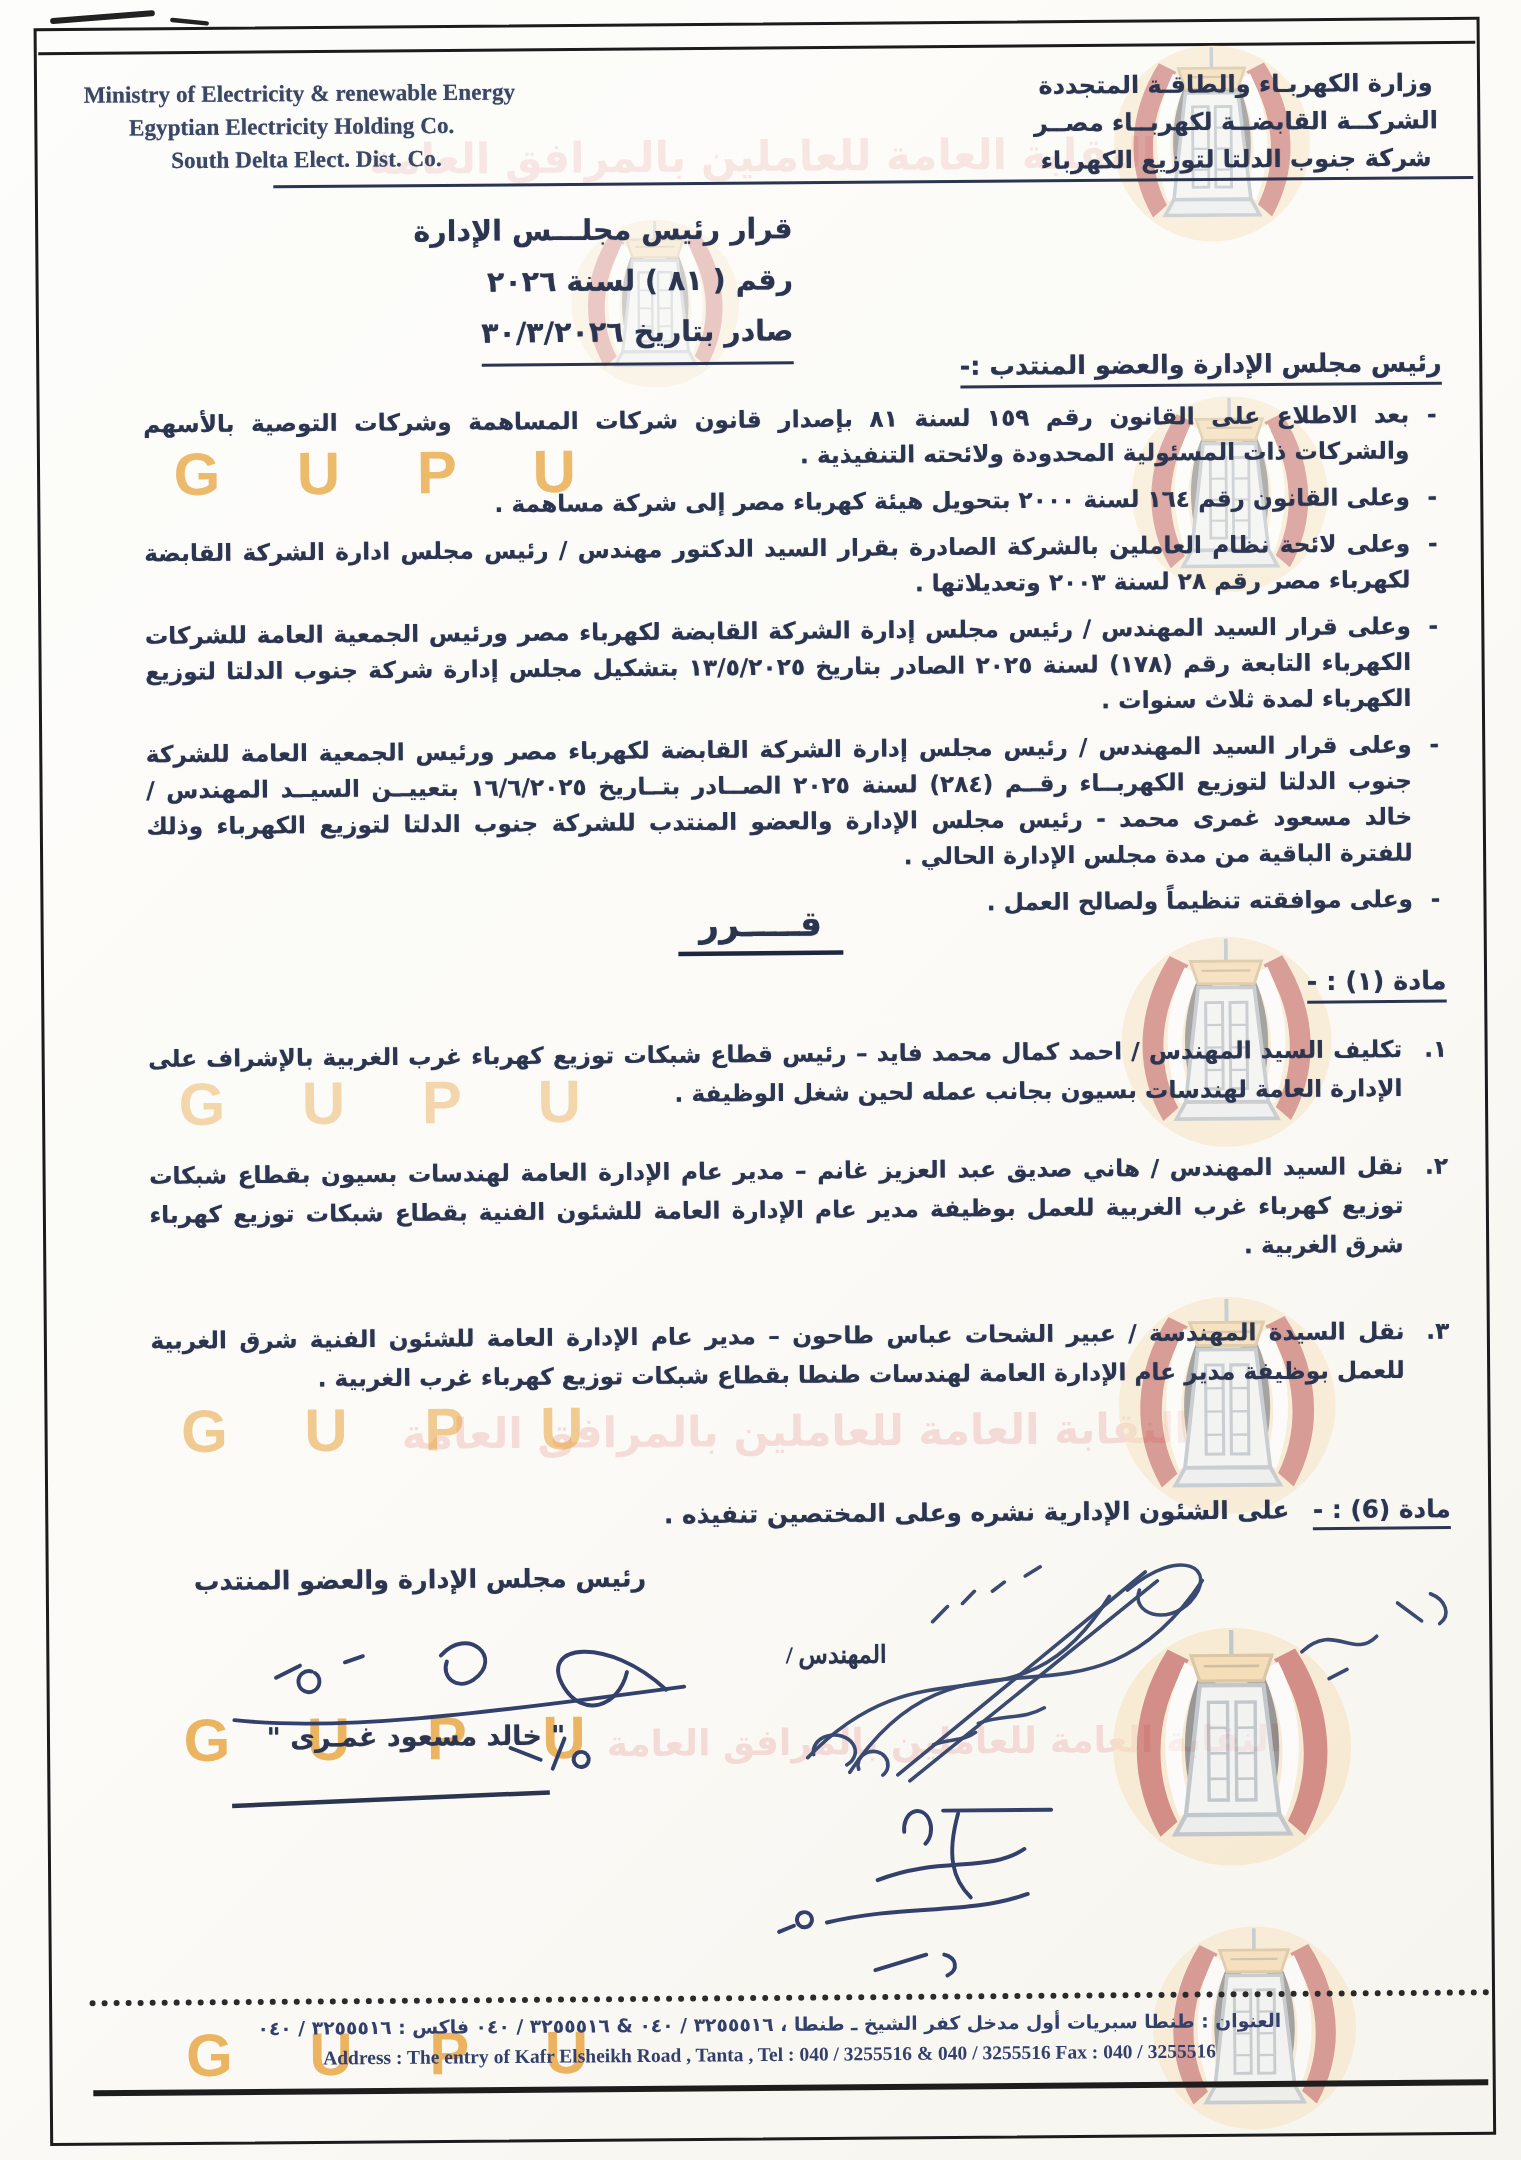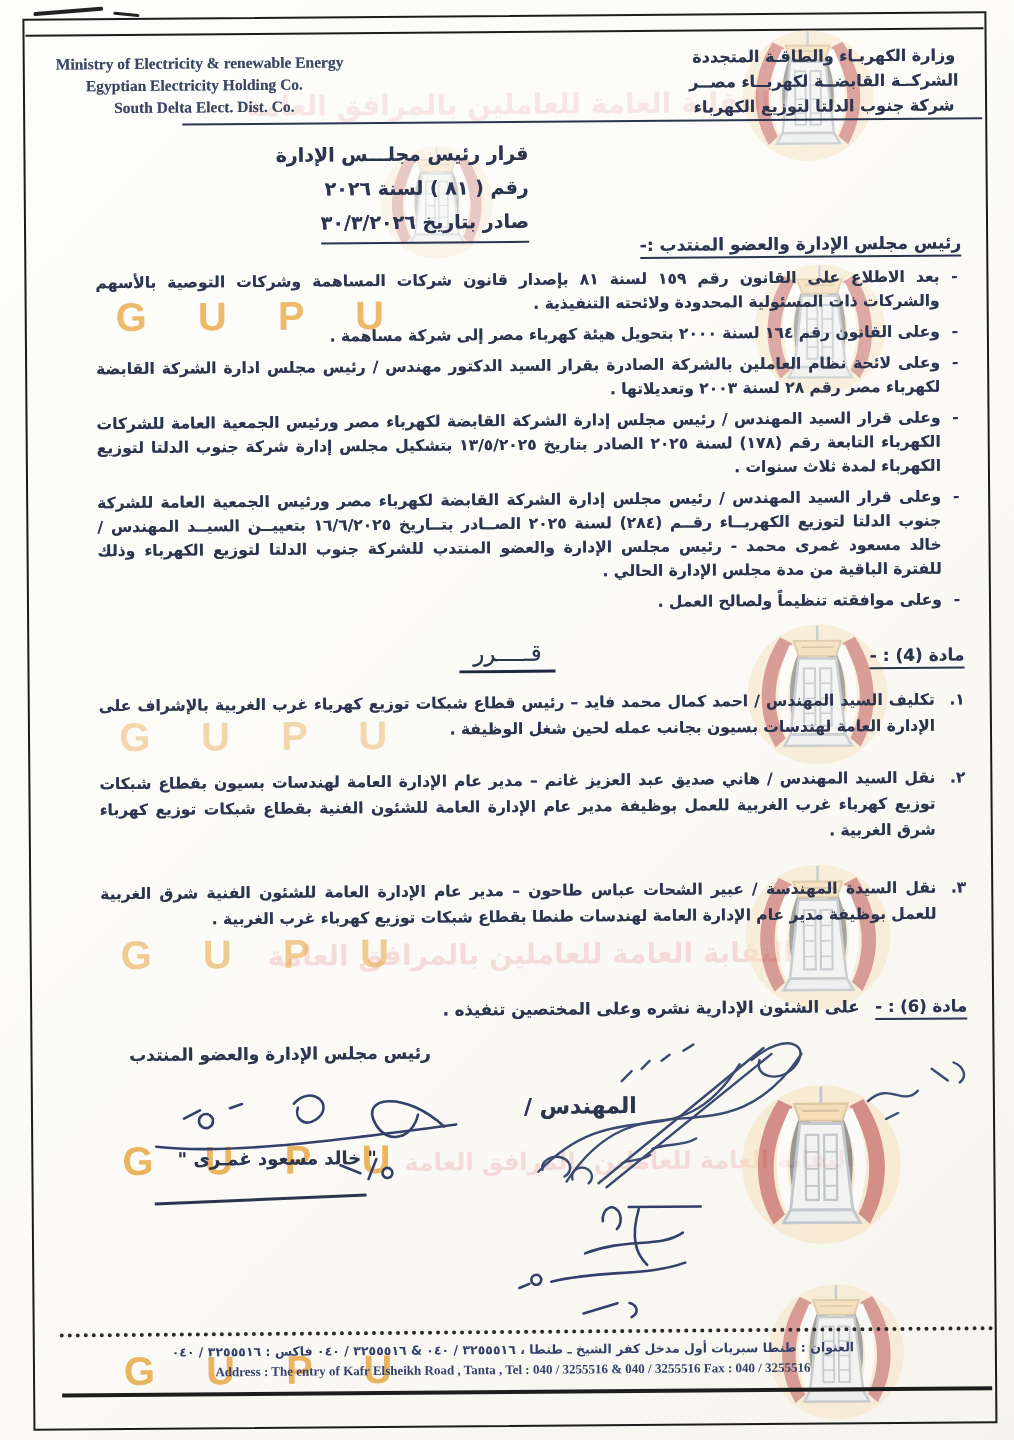--- a/index.html
+++ b/index.html
@@ -63,22 +63,22 @@
     position:absolute;top:268px;right:50px;left:98px;direction:rtl;
     font-size:15.5px;line-height:24px;font-weight:600;
   }
   .p-bullet{display:flex;gap:8px;margin-bottom:7px;text-align:justify;}
   .p-bullet .marker{flex:none;width:14px;text-align:center;font-weight:bold;}
 
   .decree-word{
     position:absolute;left:0;right:0;top:604px;text-align:center;
   }
   .decree-word span{
-    display:inline-block;font-size:23px;font-weight:normal;letter-spacing:2px;
-    border-bottom:3.5px solid #1f2740;padding:0 14px 4px 14px;margin-top:36px;
+    display:inline-block;font-size:23px;font-weight:bold;letter-spacing:2px;
+    border-bottom:3.5px solid #1f2740;padding:0 14px 4px 14px;
   }
   .art-heading{
     position:absolute;right:50px;direction:rtl;font-size:17px;font-weight:bold;
   }
   .art-heading u, .u-line{text-decoration:none;border-bottom:2.5px solid #2c3550;padding-bottom:2px;}
   .a1{top:648px;}
   .num-item{
     position:absolute;right:50px;left:98px;direction:rtl;display:flex;gap:8px;
     font-size:15.5px;line-height:26px;font-weight:600;text-align:justify;
   }
@@ -95,21 +95,21 @@
   .sig-left-title{
     position:absolute;left:104px;top:1042px;width:345px;text-align:center;direction:rtl;
     font-size:17px;font-weight:bold;
   }
   .sig-name{
     position:absolute;left:118px;top:1146px;width:310px;text-align:center;direction:rtl;
     font-size:18px;font-weight:bold;
   }
   .sig-name-rule{position:absolute;left:150px;top:1196px;width:212px;height:2.5px;background:#2b3550;transform:rotate(-2deg);}
   .engineer-label{
-    position:absolute;left:520px;top:1094px;direction:rtl;font-size:22px;font-weight:bold;
+    position:absolute;left:520px;top:1094px;direction:rtl;font-size:16px;font-weight:bold;font-family:Liberation Serif, serif;
   }
   .sig-svg{position:absolute;pointer-events:none;}
 
   .footer-dotted{position:absolute;left:54px;right:26px;top:1330px;border-top:4px dotted #2a2a2a;}
   .footer-ar{
     position:absolute;left:120px;right:120px;top:1342px;text-align:center;direction:rtl;
     font-size:12.5px;color:#33406b;font-weight:600;
   }
   .footer-en{
     position:absolute;left:120px;right:120px;top:1362px;text-align:center;
@@ -232,21 +232,21 @@
       <span class="marker">-</span>
       <span>وعلى موافقته تنظيماً ولصالح العمل .</span>
     </div>
   </div>
 
   <div class="decree-word ink">
     <span>قـــــرر</span>
   </div>
 
   <div class="art-heading a1 ink">
-    <span class="u-line">مادة (4) : -</span>
+    <span class="u-line">مادة (١) : -</span>
   </div>
   <div class="num-item i1 ink">
     <span class="num">١.</span>
     <span>تكليف السيد المهندس / احمد كمال محمد فايد – رئيس قطاع شبكات توزيع كهرباء غرب الغربية بالإشراف على الإدارة العامة لهندسات بسيون بجانب عمله لحين شغل الوظيفة .</span>
   </div>
   <div class="num-item i2 ink">
     <span class="num">٢.</span>
     <span>نقل السيد المهندس / هاني صديق عبد العزيز غانم – مدير عام الإدارة العامة لهندسات بسيون بقطاع شبكات توزيع كهرباء غرب الغربية للعمل بوظيفة مدير عام الإدارة العامة للشئون الفنية بقطاع شبكات توزيع كهرباء شرق الغربية .</span>
   </div>
   <div class="num-item i3 ink">

